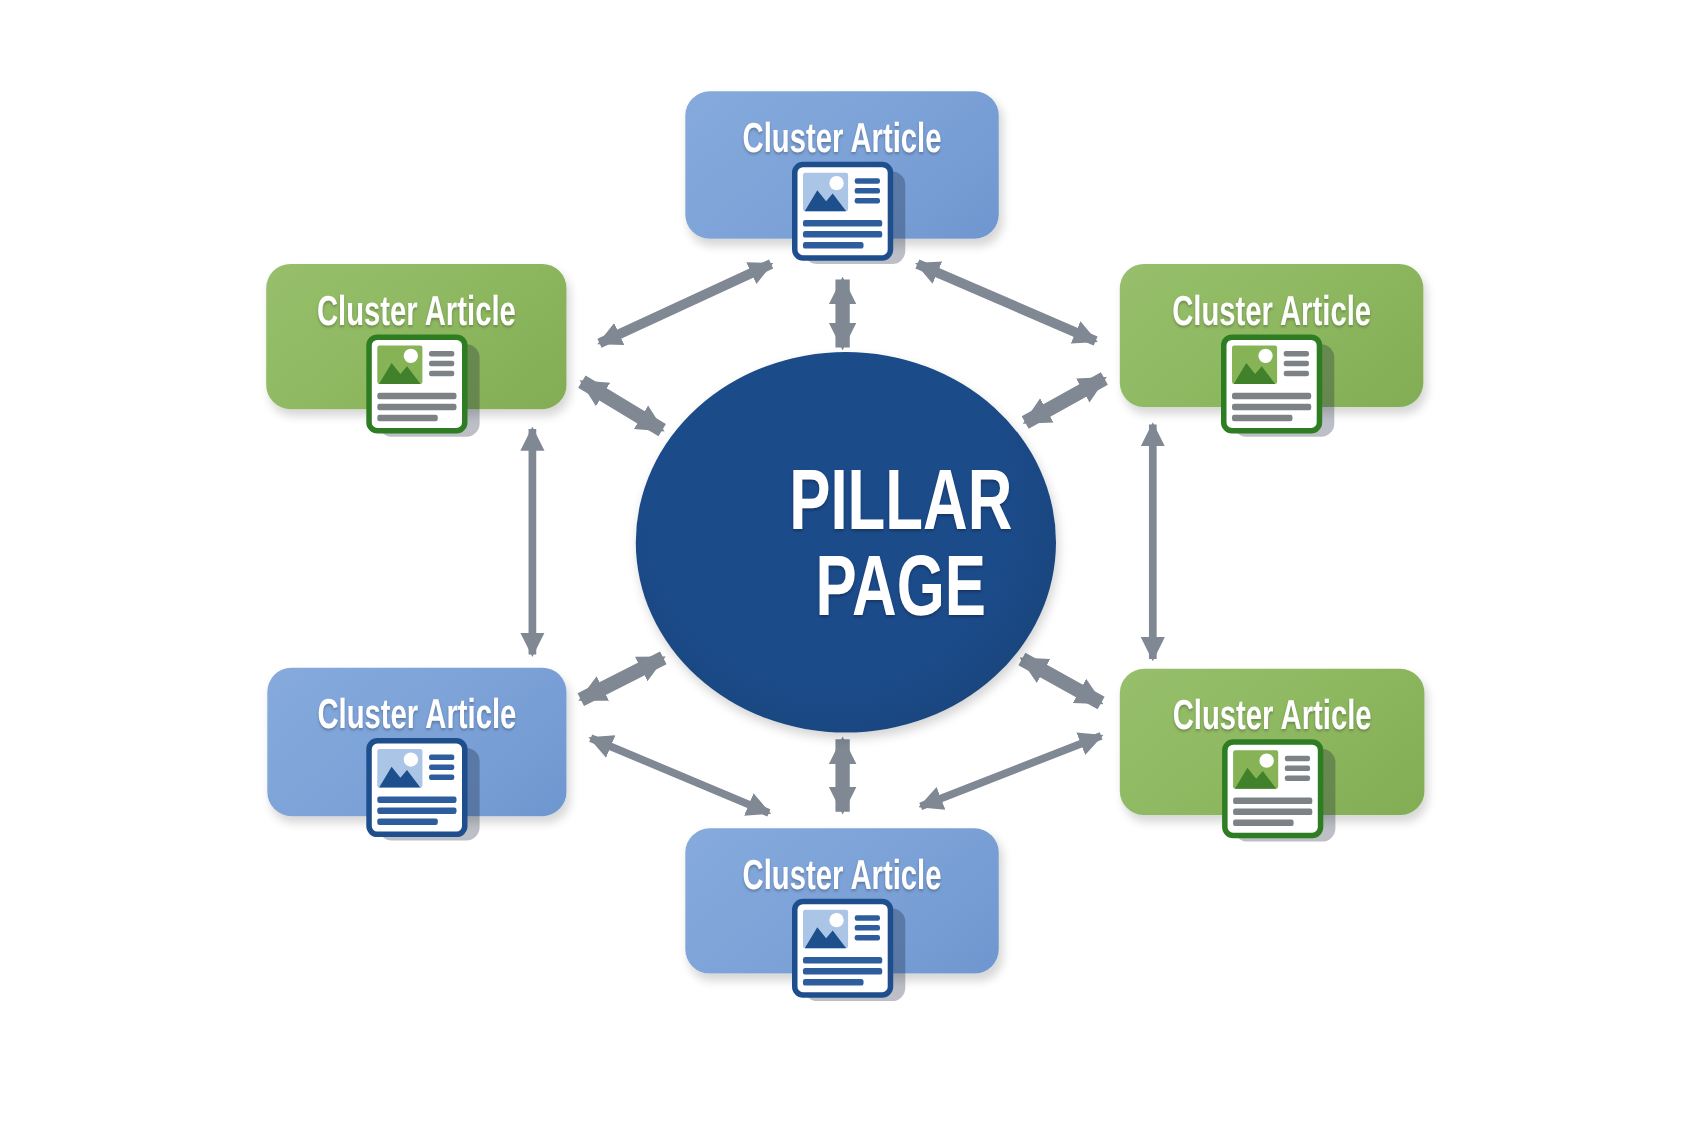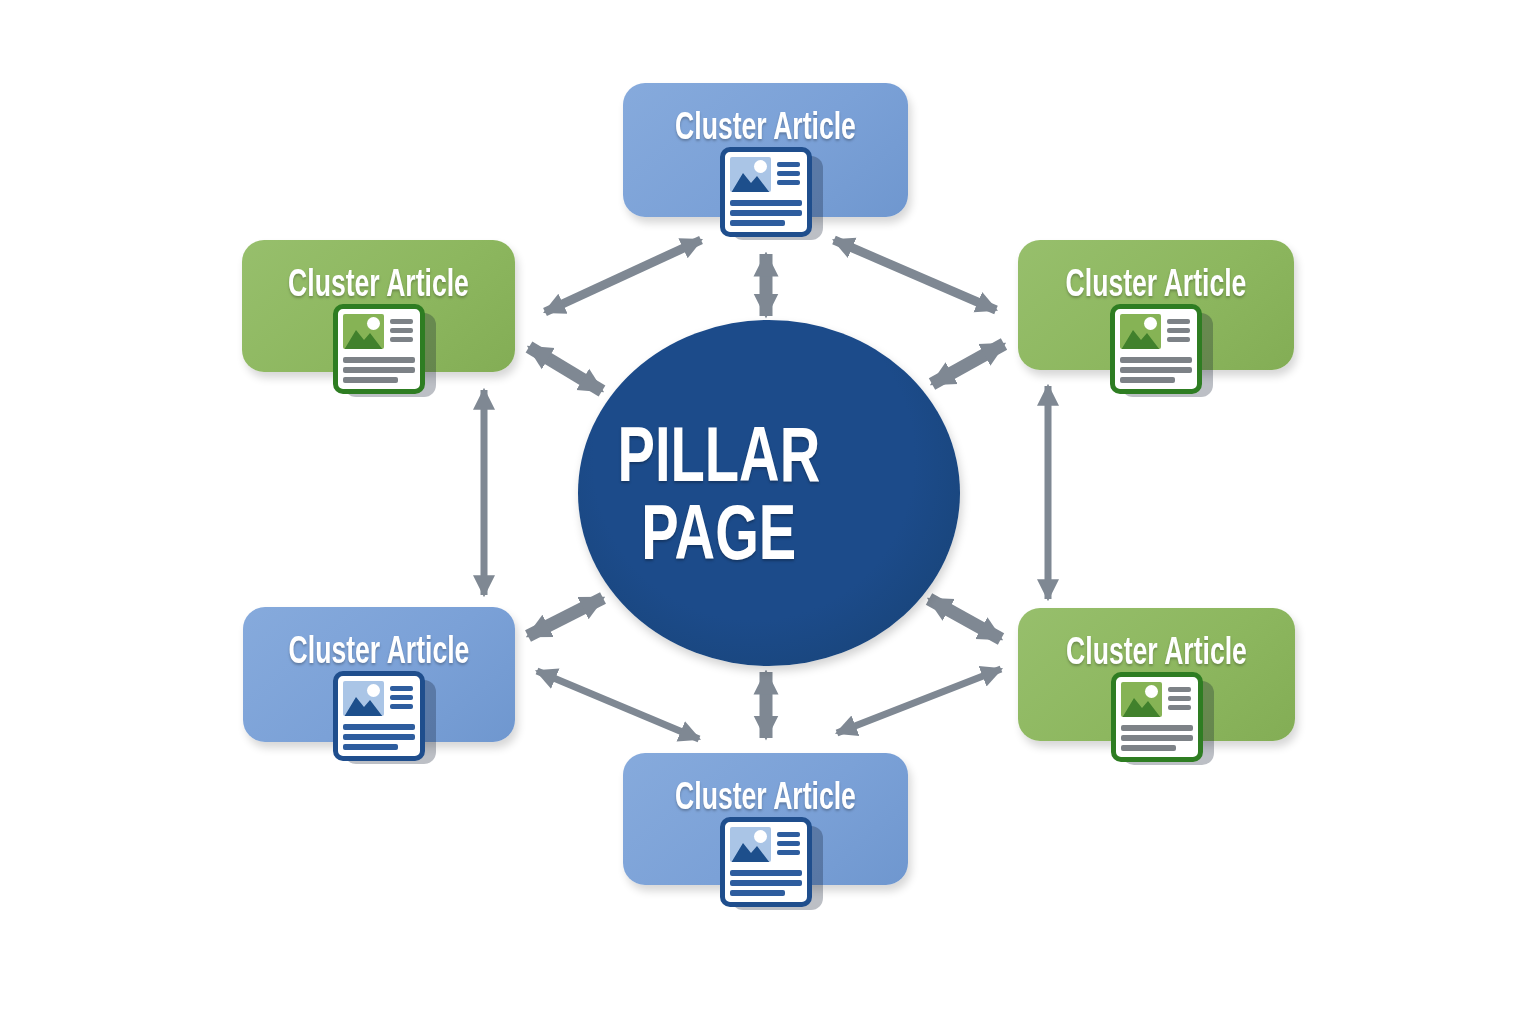--- a/index.html
+++ b/index.html
@@ -13,21 +13,21 @@
   
   .arrows{position:absolute;left:0;top:0;z-index:1;}
   .arrow-line{stroke:var(--arrow-gray,#7f8893);fill:none;}
   .arrow-head{fill:var(--arrow-gray,#7f8893);}
   
   .center-ellipse{
     position:absolute;left:578px;top:320px;width:382px;height:346px;
     border-radius:50%;
     background:radial-gradient(ellipse at 46% 40%, var(--center-blue,#1c4b8a) 55%, #16406f 100%);
     z-index:2;
-    display:flex;align-items:center;justify-content:flex-start;
+    display:flex;align-items:center;justify-content:flex-end;
     box-shadow:2px 5px 10px rgba(0,0,0,0.18);
   }
   .center-label{
     color:#ffffff;font-weight:bold;font-size:78px;line-height:1.0;
     text-align:center;transform:scaleX(0.72);letter-spacing:0px;
     text-shadow:0 2px 3px rgba(0,0,0,0.28);
   }
   
   .node{
     position:absolute;z-index:2;border-radius:22px;

